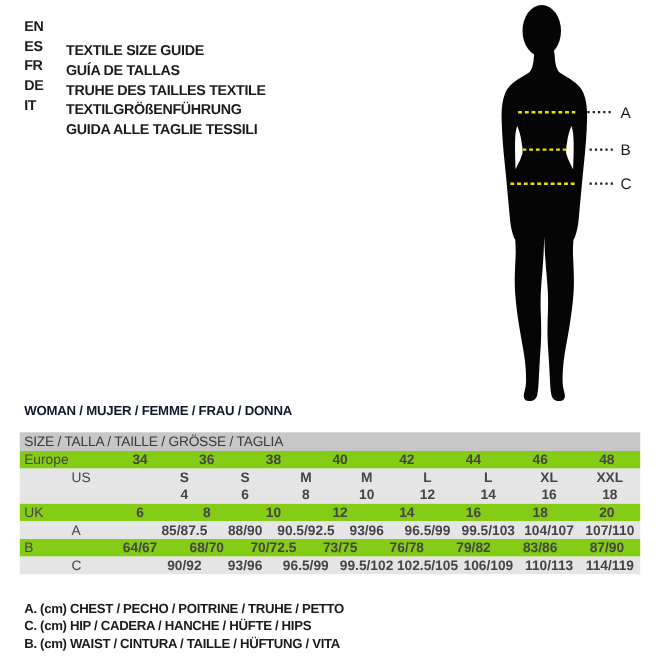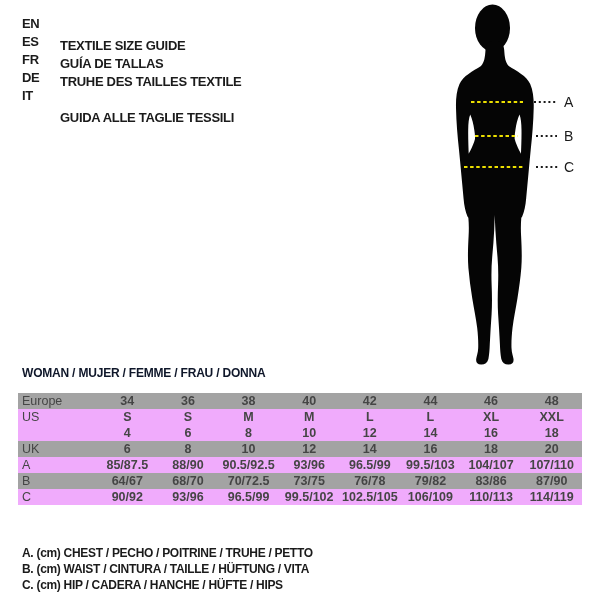--- a/index.html
+++ b/index.html
@@ -13,22 +13,22 @@
   .lang-code{width:38px;font-size:13px;font-weight:700;letter-spacing:-0.3px;color:#1b1b1b;}
   .lang-label{font-size:13px;font-weight:700;letter-spacing:-0.3px;color:#1b1b1b;white-space:nowrap;margin-top:22px;}
   
   .figure{position:absolute;left:414px;top:0;width:186px;height:372px;}
   .marker-label{font-size:14px;font-weight:400;fill:#1a1a1a;font-family:"Liberation Sans",sans-serif;}
   
   .section-title{position:absolute;left:22px;top:366px;font-size:12px;font-weight:700;letter-spacing:-0.2px;color:#0f172a;}
   
   .size-table{position:absolute;left:18px;top:393px;width:564px;font-size:12.5px;color:#454545;}
   .t-header{height:17px;line-height:17px;background:#c7c7c7;color:#3a3a3a;padding-left:4px;letter-spacing:-0.2px;}
-  .t-row{display:flex;height:16px;line-height:16px;background:#a3a3a3;}
-  .t-row.shaded{background:#f0abfc;}
+  .t-row{display:flex;height:16px;line-height:16px;background:#84cc16;}
+  .t-row.shaded{background:#e5e5e5;padding-left:43px;}
   .t-label{width:75px;padding-left:4px;text-align:left;white-space:nowrap;}
   .t-cell{flex:1;text-align:center;white-space:nowrap;font-weight:bold;}
   
   .legend{position:absolute;left:22px;top:545px;}
   .legend-line{height:16px;line-height:16px;font-size:12px;font-weight:700;letter-spacing:-0.3px;color:#1b1b1b;white-space:nowrap;}
 </style>
 </head>
 <body>
 
 <div class="canvas">
@@ -45,20 +45,21 @@
         <span class="lang-label">GUÍA DE TALLAS</span>
       </div>
 
       <div class="lang-row">
         <span class="lang-code">FR</span>
         <span class="lang-label">TRUHE DES TAILLES TEXTILE</span>
       </div>
 
       <div class="lang-row">
         <span class="lang-code">DE</span>
+        <span class="lang-label">TEXTILGRÖßENFÜHRUNG</span>
       </div>
 
       <div class="lang-row">
         <span class="lang-code">IT</span>
         <span class="lang-label">GUIDA ALLE TAGLIE TESSILI</span>
       </div>
 
   </div>
 
   <svg class="figure" viewBox="0 0 186 372">
@@ -138,20 +139,21 @@
     <text class="marker-label" x="150" y="141">B</text>
 
     <line x1="50" y1="167" x2="111" y2="167" stroke-width="2.2" stroke-dasharray="3.5 2.6" stroke="#ecdf00"></line>
     <line x1="122" y1="167" x2="144" y2="167" stroke="#1a1a1a" stroke-width="2" stroke-dasharray="2 2.8"></line>
     <text class="marker-label" x="150" y="172">C</text>
   </svg>
 
   <div class="section-title">WOMAN / MUJER / FEMME / FRAU / DONNA</div>
 
   <div class="size-table">
+    <div class="t-header">SIZE / TALLA / TAILLE / GRÖSSE / TAGLIA</div>
 
       <div class="t-row">
         <span class="t-label">Europe</span>
         <span class="t-cell">34</span>
         <span class="t-cell">36</span>
         <span class="t-cell">38</span>
         <span class="t-cell">40</span>
         <span class="t-cell">42</span>
         <span class="t-cell">44</span>
         <span class="t-cell">46</span>
@@ -229,19 +231,19 @@
         <span class="t-cell">110/113</span>
         <span class="t-cell">114/119</span>
       </div>
 
   </div>
 
   <div class="legend">
 
       <div class="legend-line">A. (cm) CHEST / PECHO / POITRINE / TRUHE / PETTO</div>
 
+      <div class="legend-line">C. (cm) HIP / CADERA / HANCHE / HÜFTE / HIPS</div>
+
       <div class="legend-line">B. (cm) WAIST / CINTURA / TAILLE / HÜFTUNG / VITA</div>
 
-      <div class="legend-line">C. (cm) HIP / CADERA / HANCHE / HÜFTE / HIPS</div>
-
   </div>
 
 </div>
 
 </body></html>

